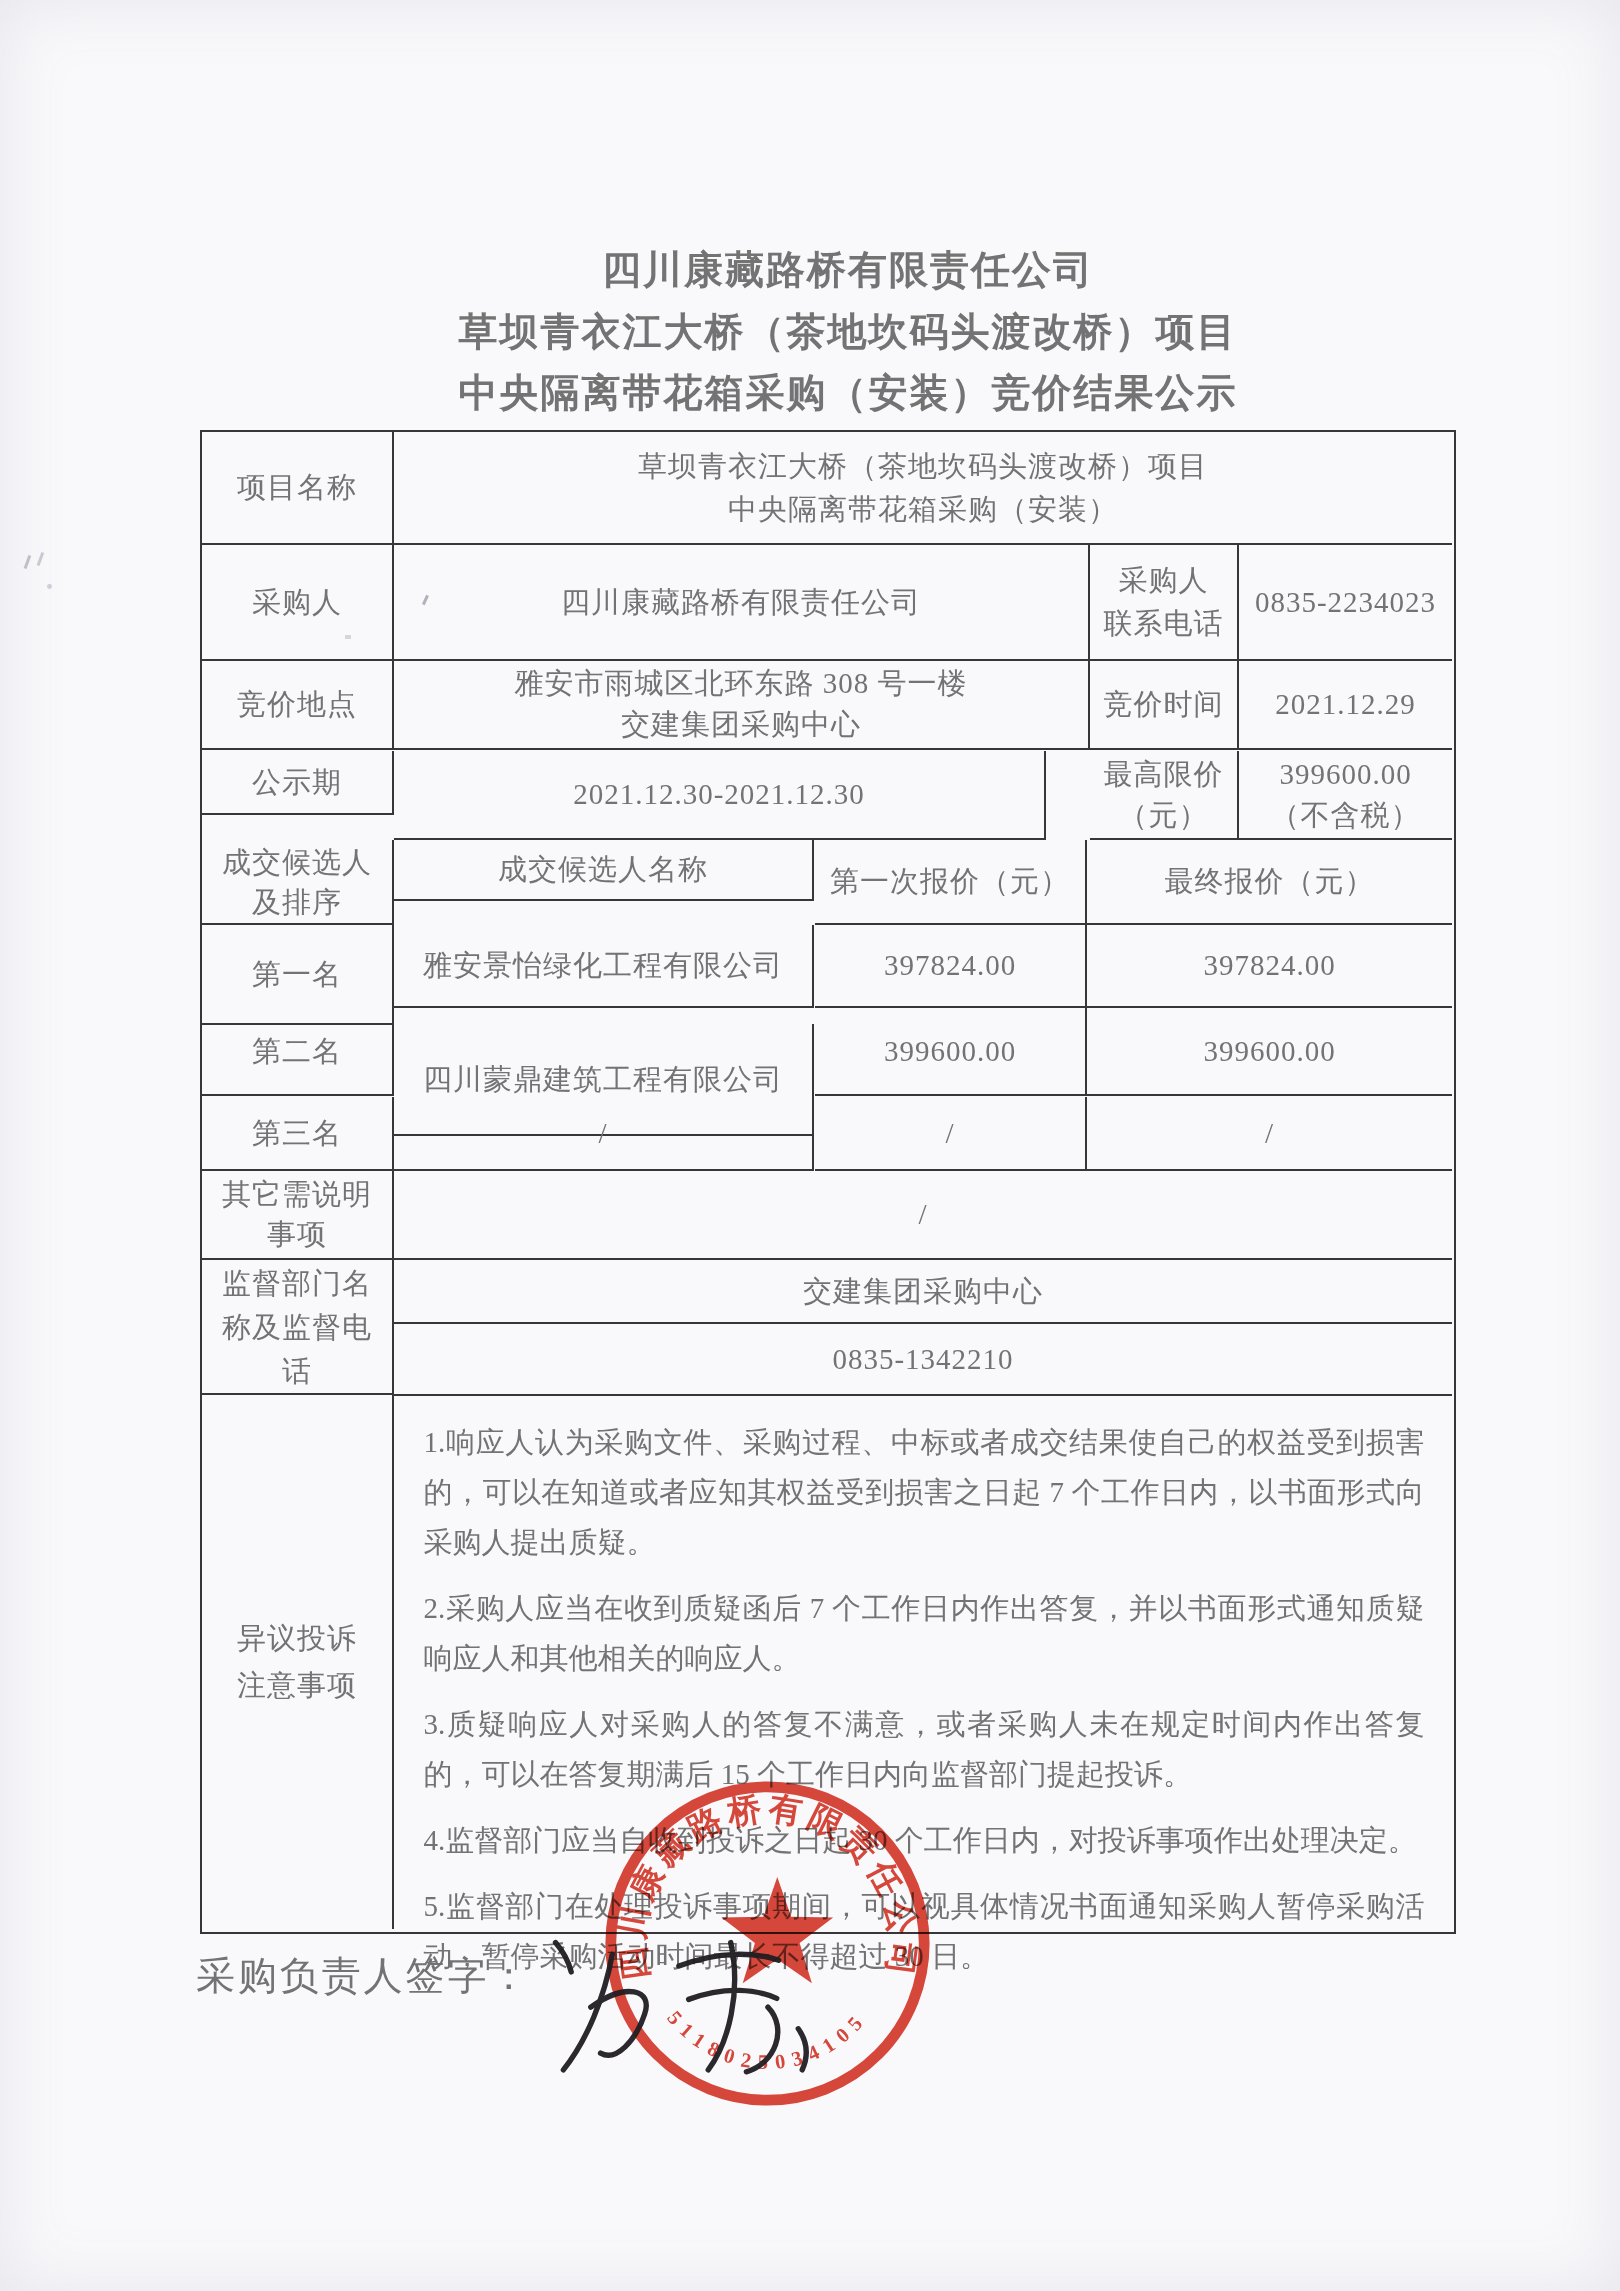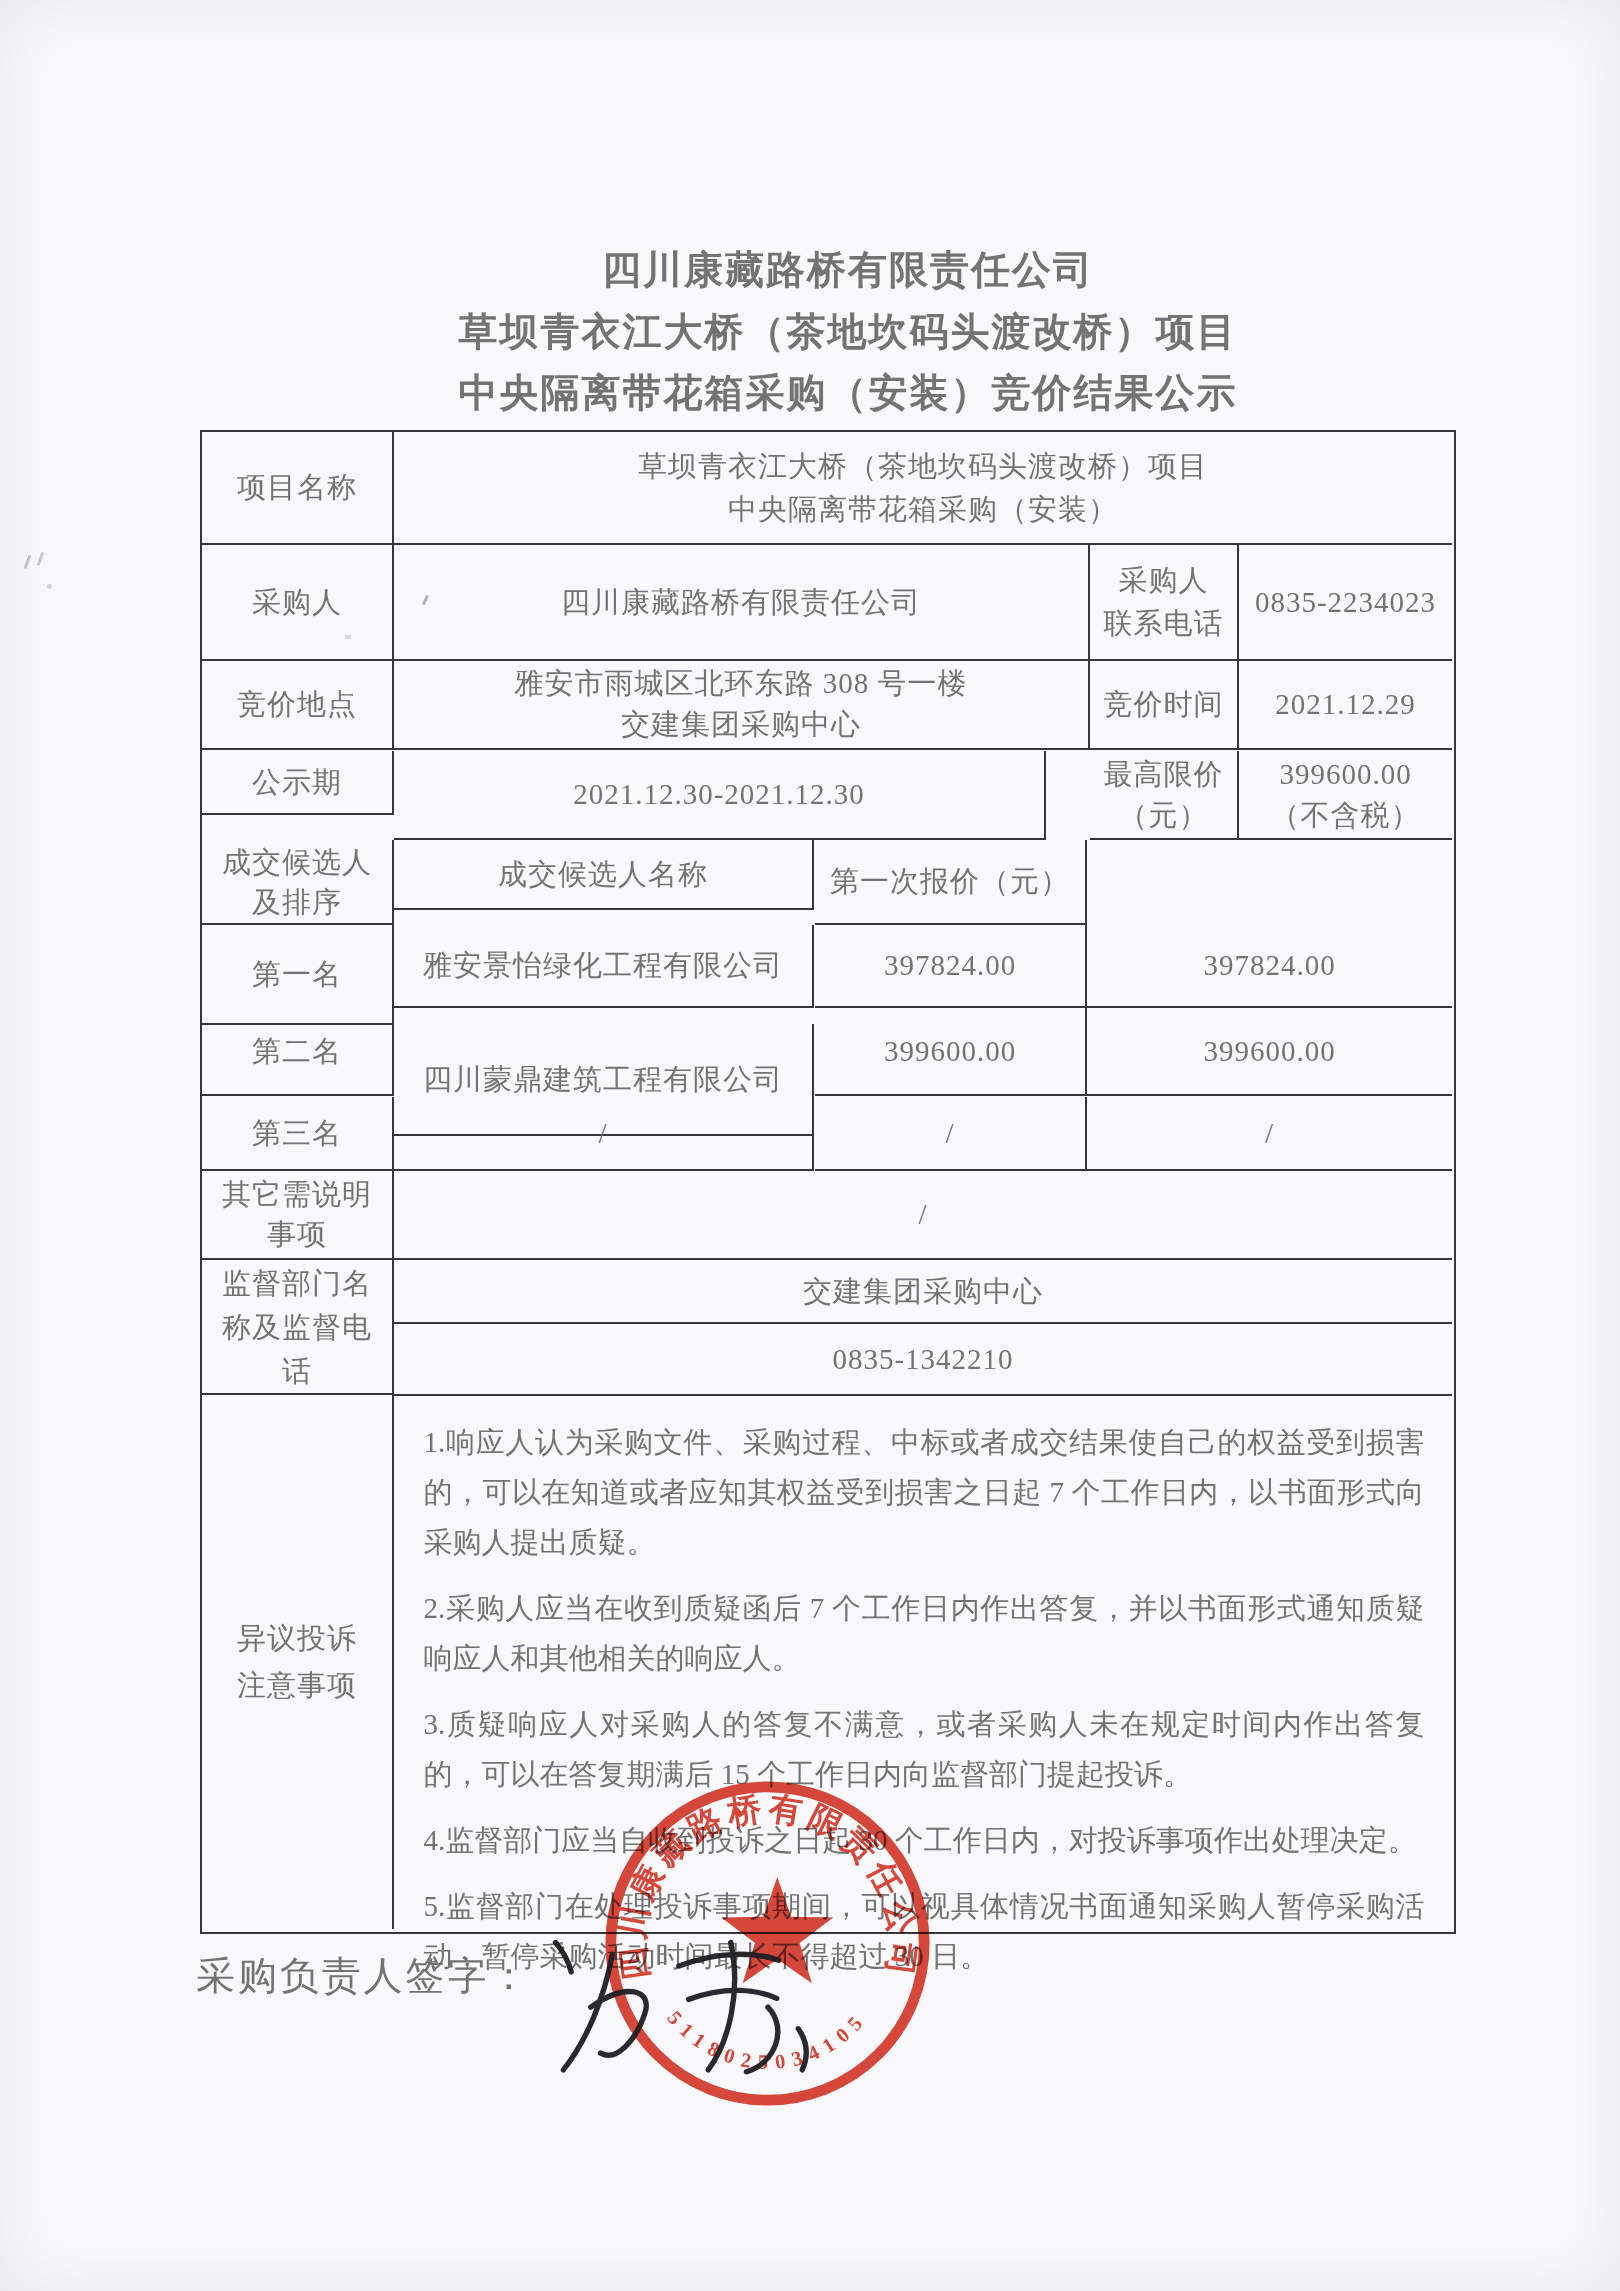--- a/index.html
+++ b/index.html
@@ -99,25 +99,28 @@
     </div>
     <div class="cell bB" style="left:1037px;top:319px;width:213px;height:89px;line-height:41px">
       <span>399600.00</span>
       <span>（不含税）</span>
     </div>
 
     <div class="cell bR bB" style="left:0;top:408px;width:192px;height:85px;line-height:40px">
       <span>成交候选人</span>
       <span>及排序</span>
     </div>
-    <div class="cell bR bB" style="left:192px;top:408px;width:420px;height:70px">
+    <div class="cell bR bB" style="left:192px;top:408px;width:420px;height:61px">
       <span>成交候选人名称</span>
     </div>
     <div class="cell bR bB" style="left:613px;top:408px;width:272px;height:85px">
       <span>第一次报价（元）</span>
+    </div>
+    <div class="cell bB" style="left:885px;top:408px;width:365px;height:85px">
+      <span>最终报价（元）</span>
     </div>
 
     <div class="cell bR bB" style="left:0;top:493px;width:192px;height:100px">
       <span>第一名</span>
     </div>
     <div class="cell bR bB" style="left:192px;top:493px;width:420px;height:83px">
       <span>雅安景怡绿化工程有限公司</span>
     </div>
     <div class="cell bR bB" style="left:613px;top:493px;width:272px;height:83px">
       <span>397824.00</span>

